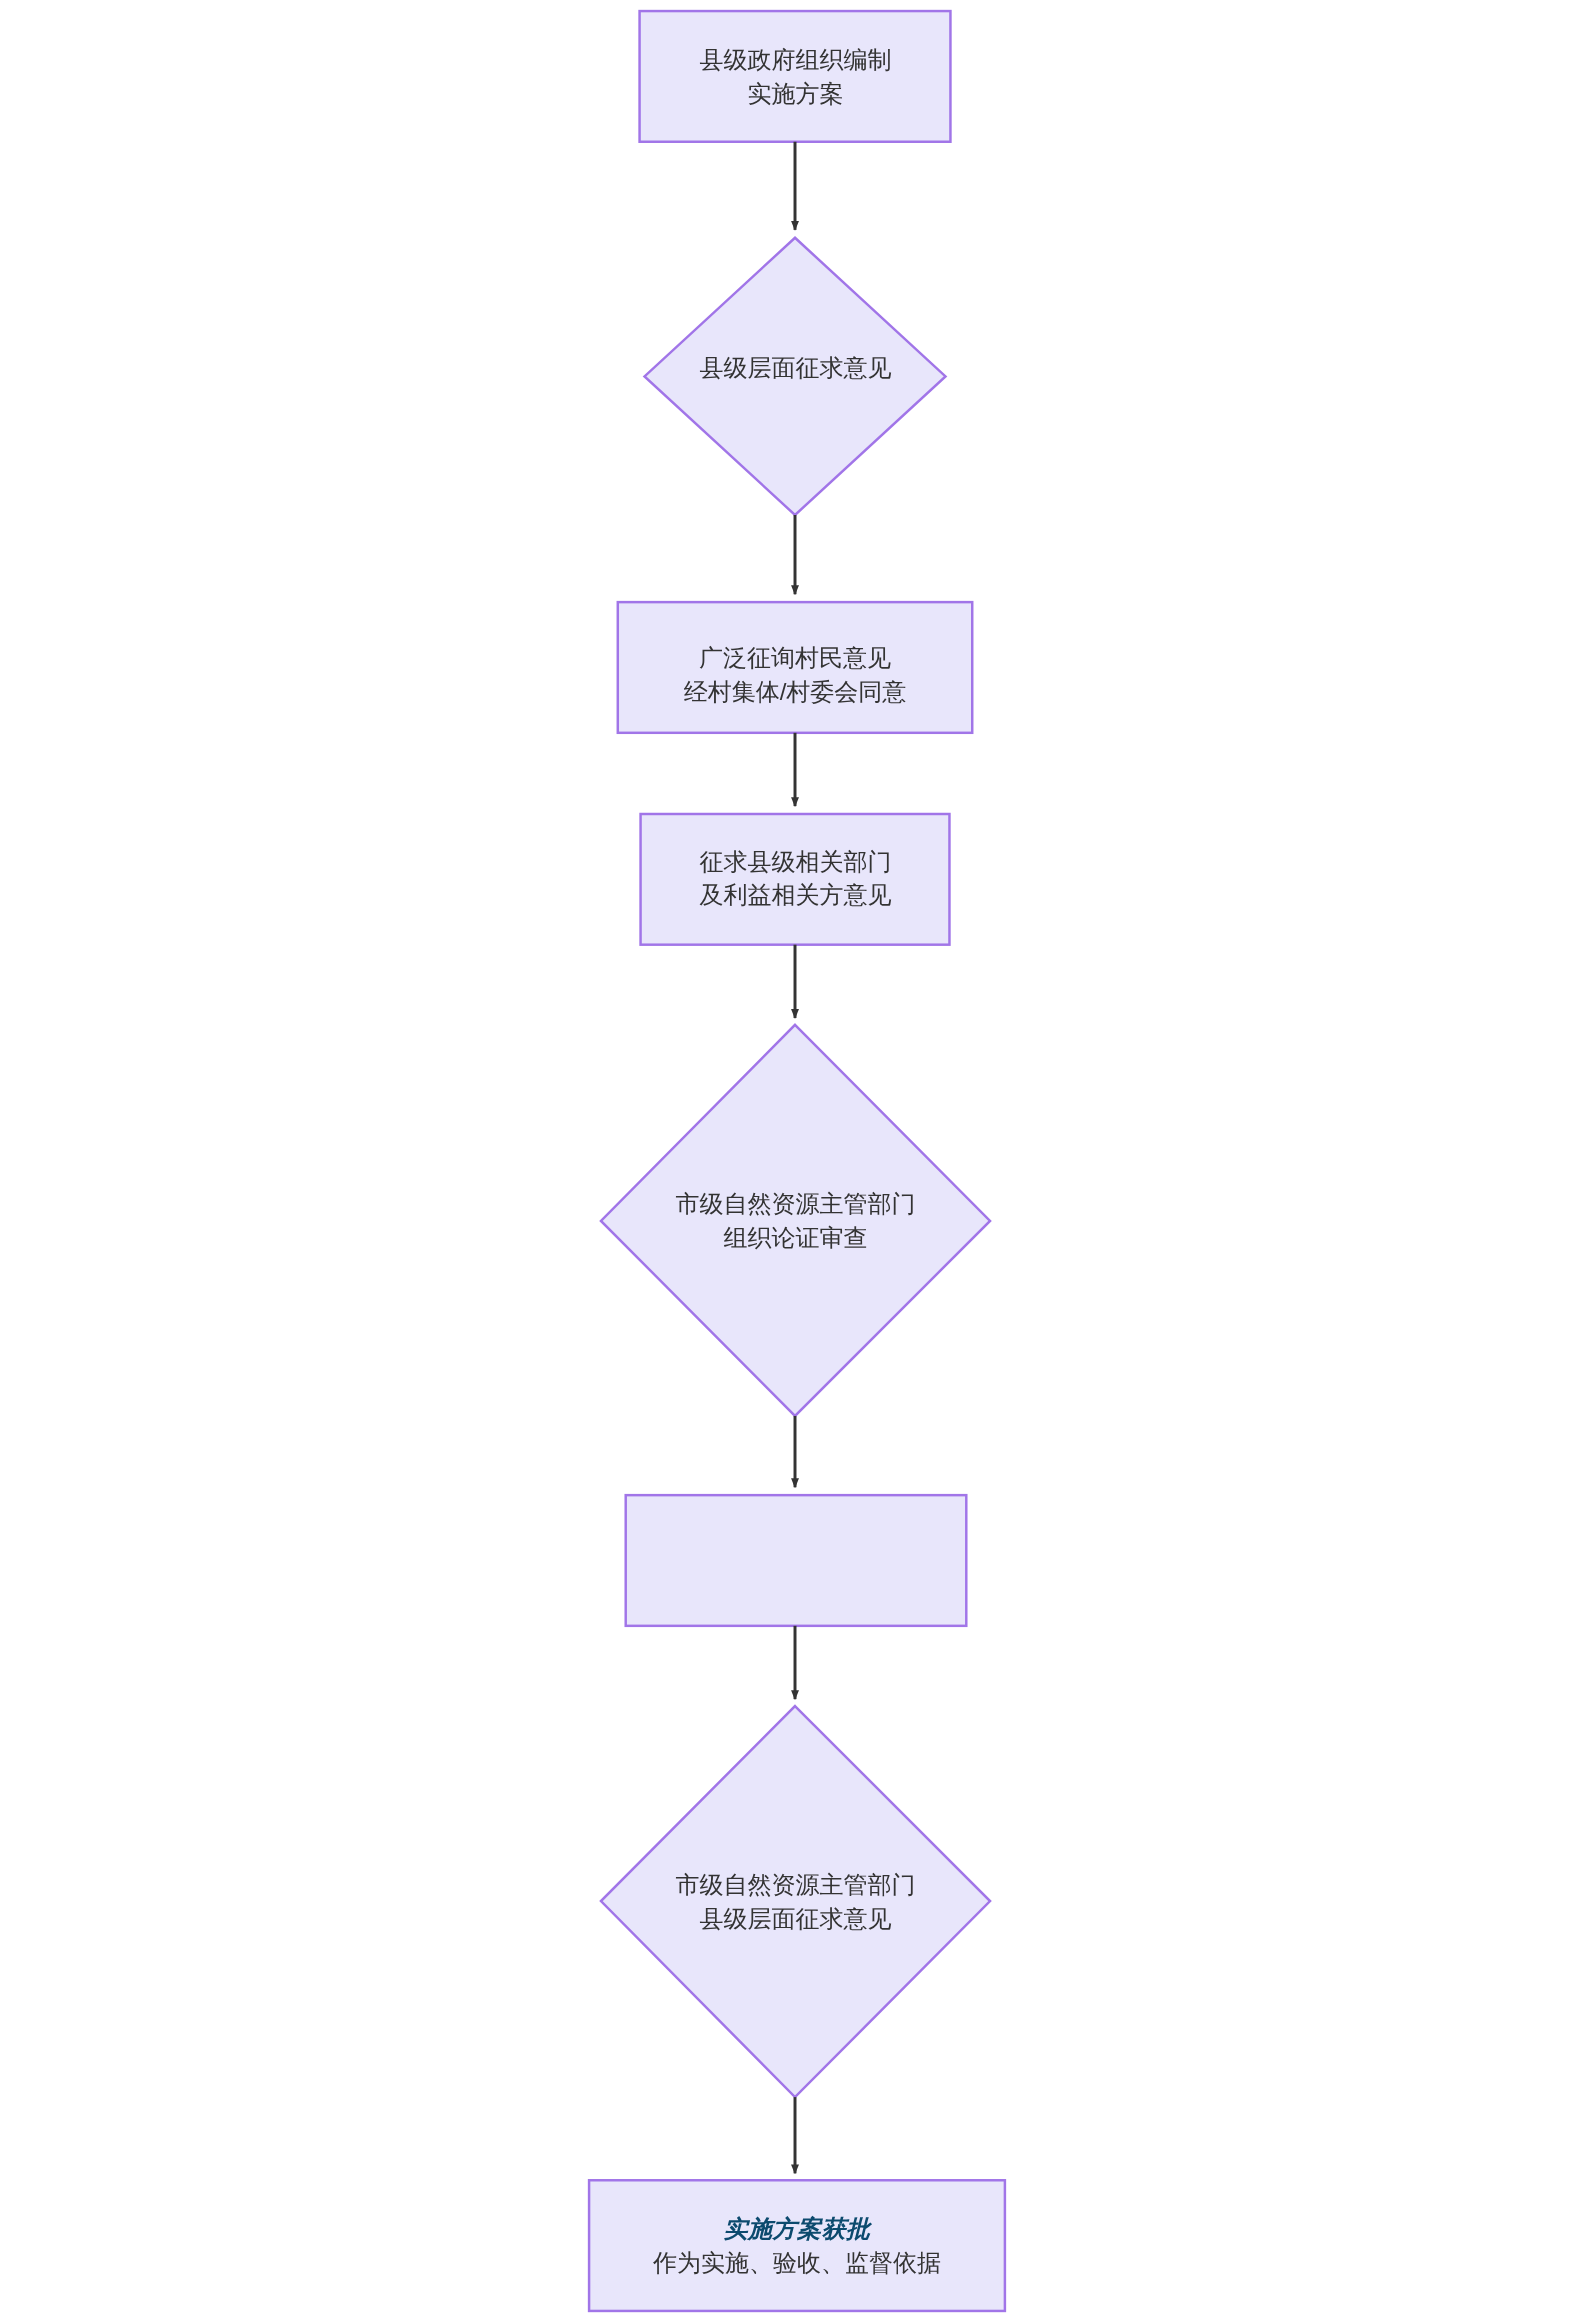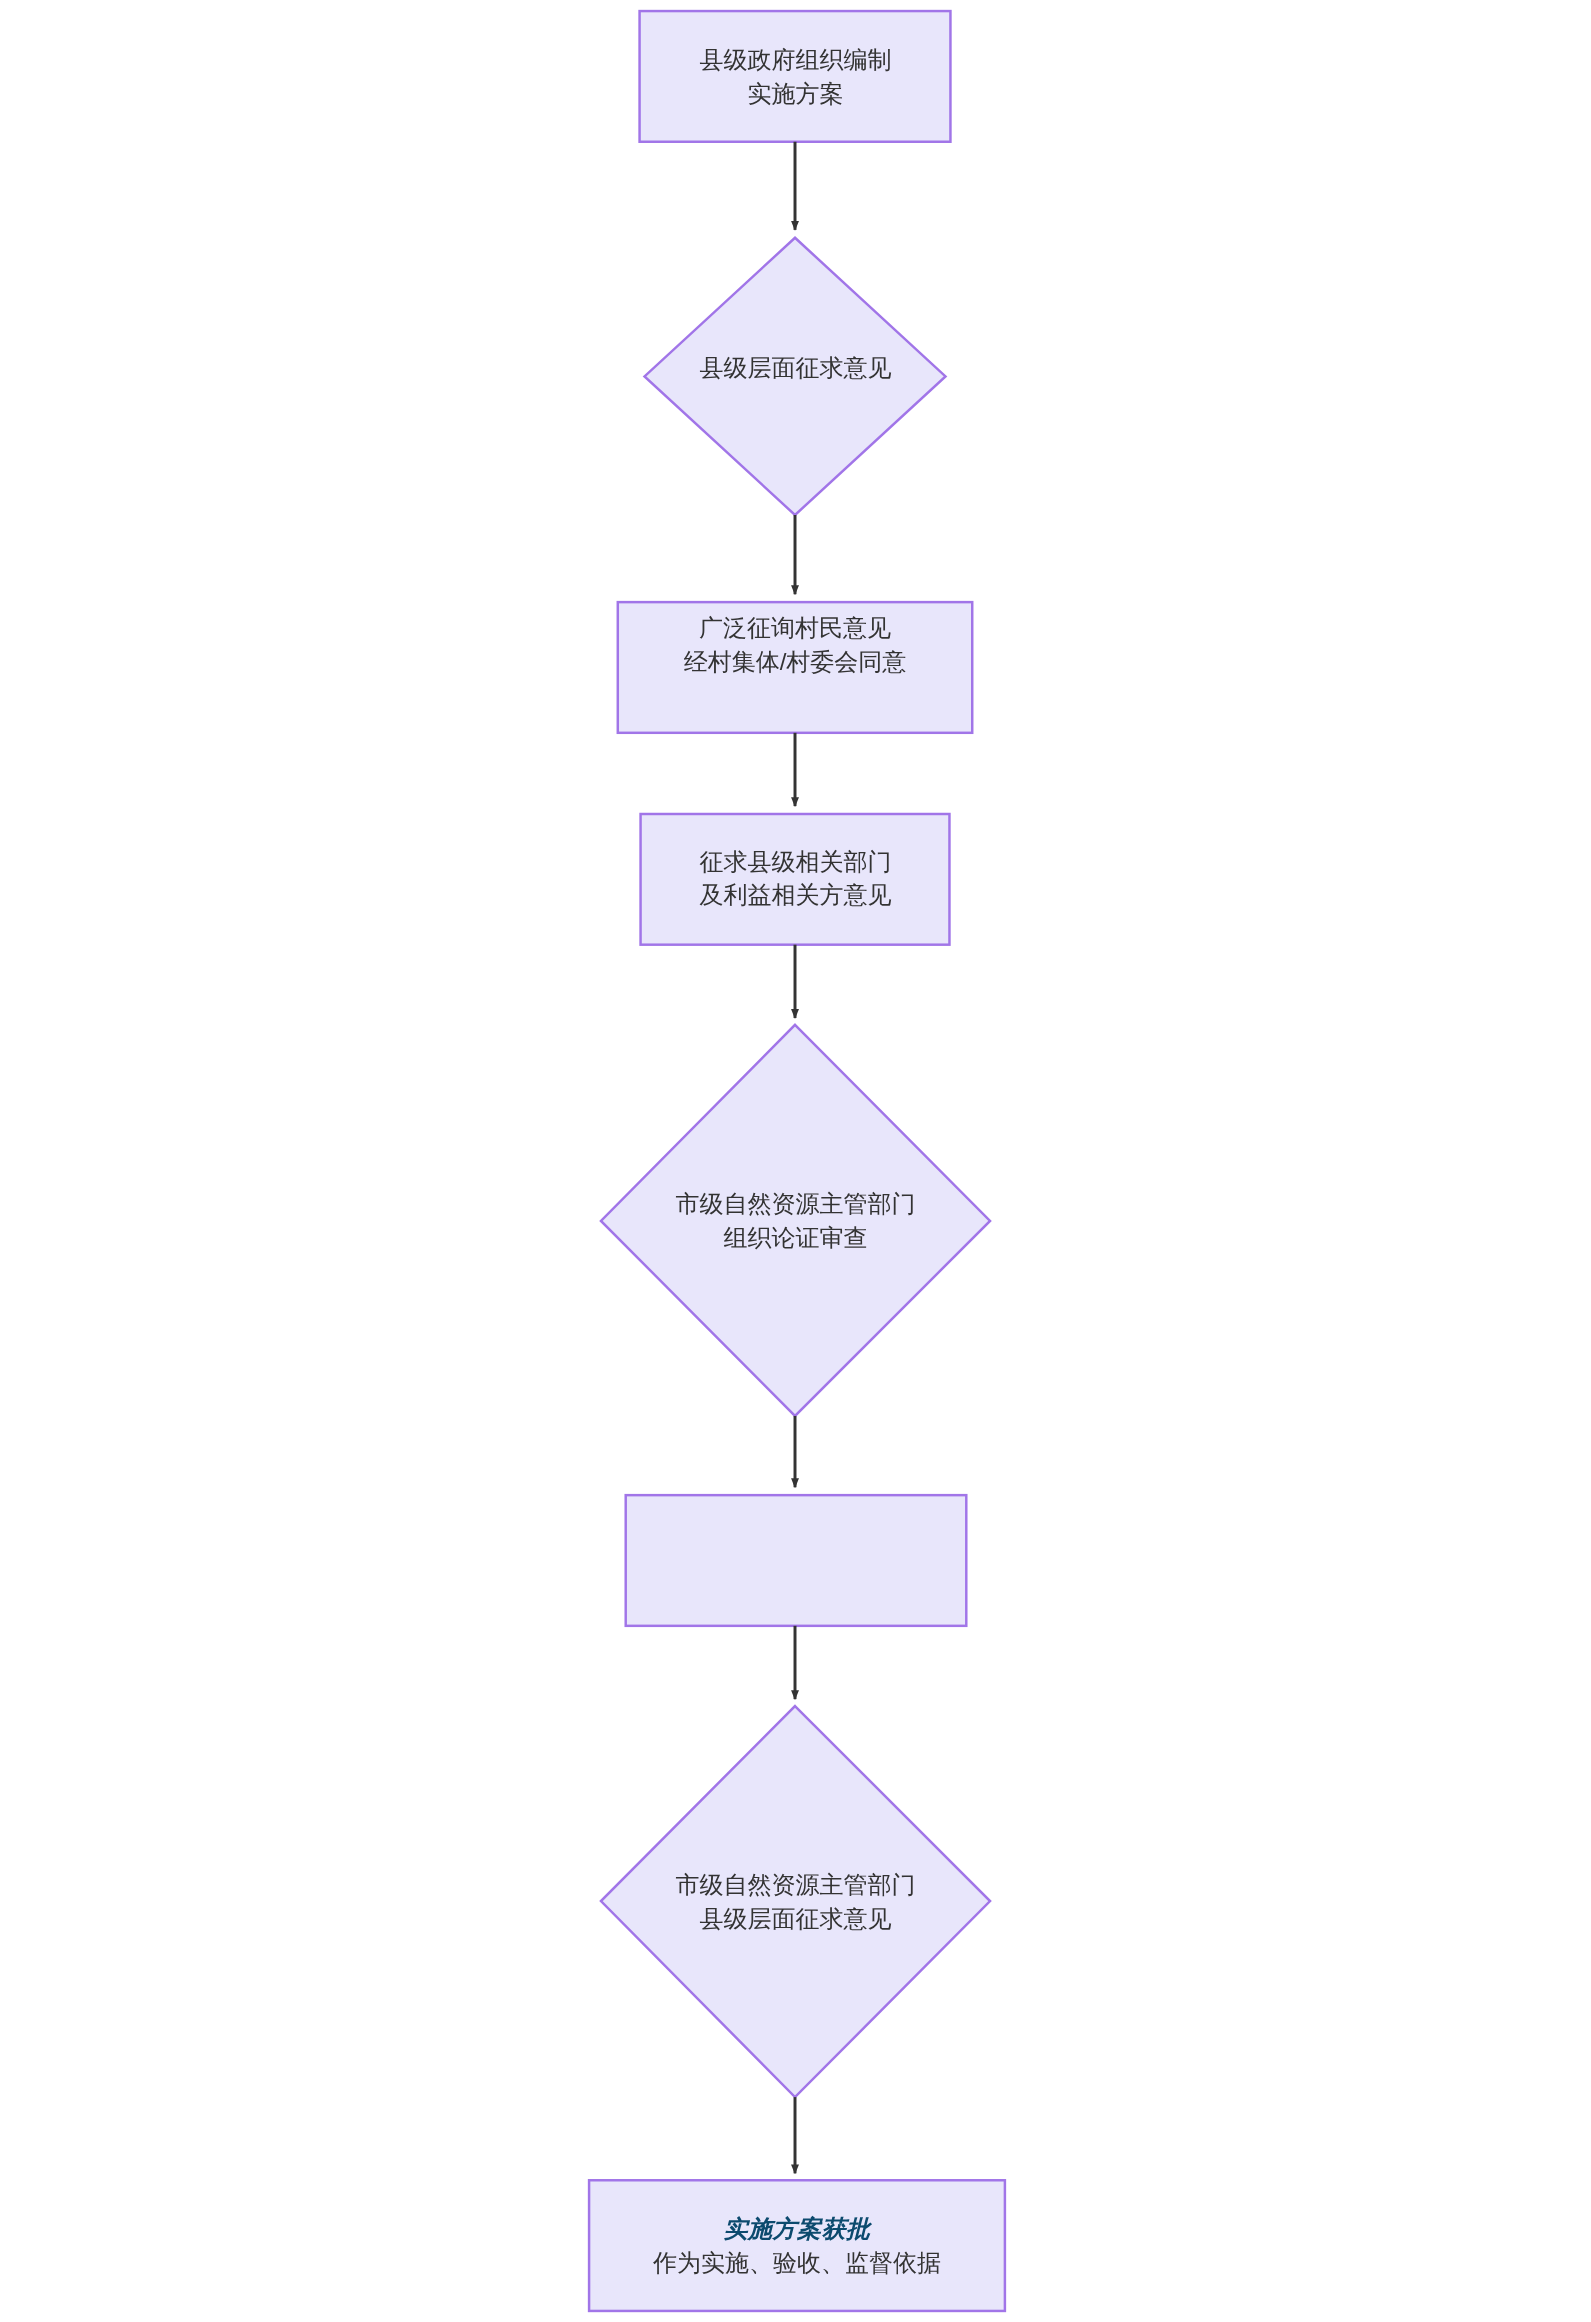--- a/index.html
+++ b/index.html
@@ -92,21 +92,21 @@
 
   <div class="node-label" style="left:640px; top:11px; width:311px; height:131px;">
     <span class="line">县级政府组织编制</span>
     <span class="line">实施方案</span>
   </div>
 
   <div class="node-label" style="left:645px; top:298px; width:301px; height:139px;">
     <span class="line">县级层面征求意见</span>
   </div>
 
-  <div class="node-label" style="left:618px; top:588px; width:354px; height:113px;">
+  <div class="node-label" style="left:618px; top:618px; width:354px; height:113px;">
     <span class="line">广泛征询村民意见</span>
     <span class="line">经村集体/村委会同意</span>
   </div>
 
   <div class="node-label" style="left:641px; top:814px; width:309px; height:128px;">
     <span class="line">征求县级相关部门</span>
     <span class="line">及利益相关方意见</span>
   </div>
 
   <div class="node-label" style="left:601px; top:1151px; width:389px; height:139px;">

